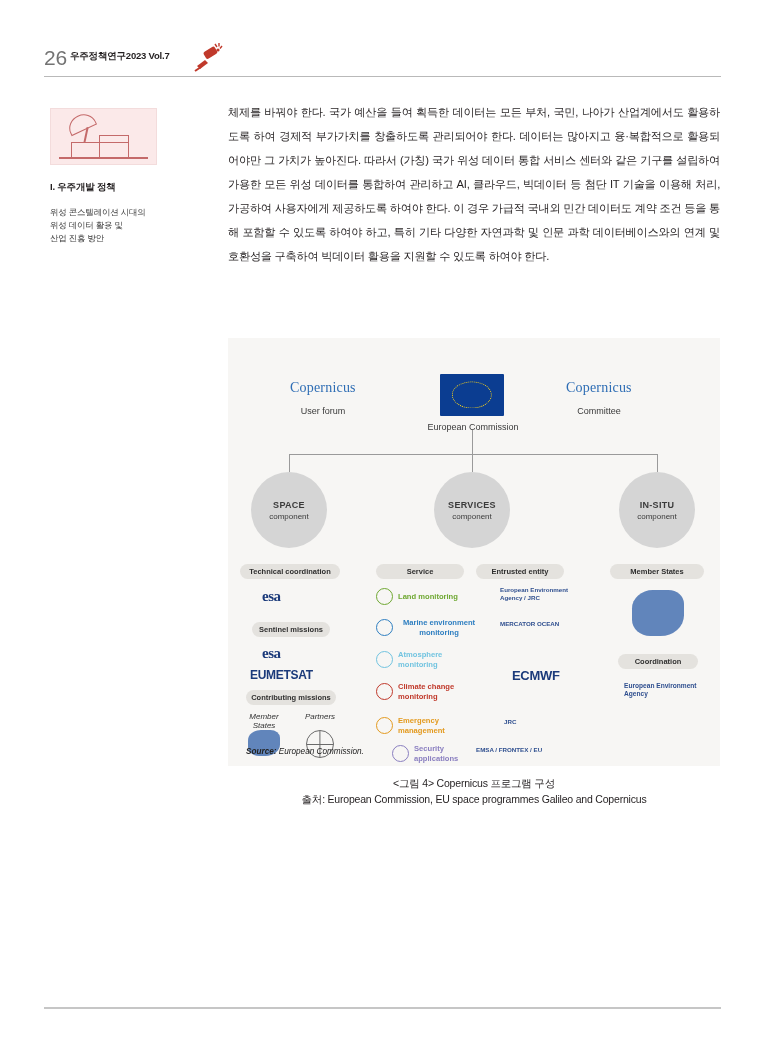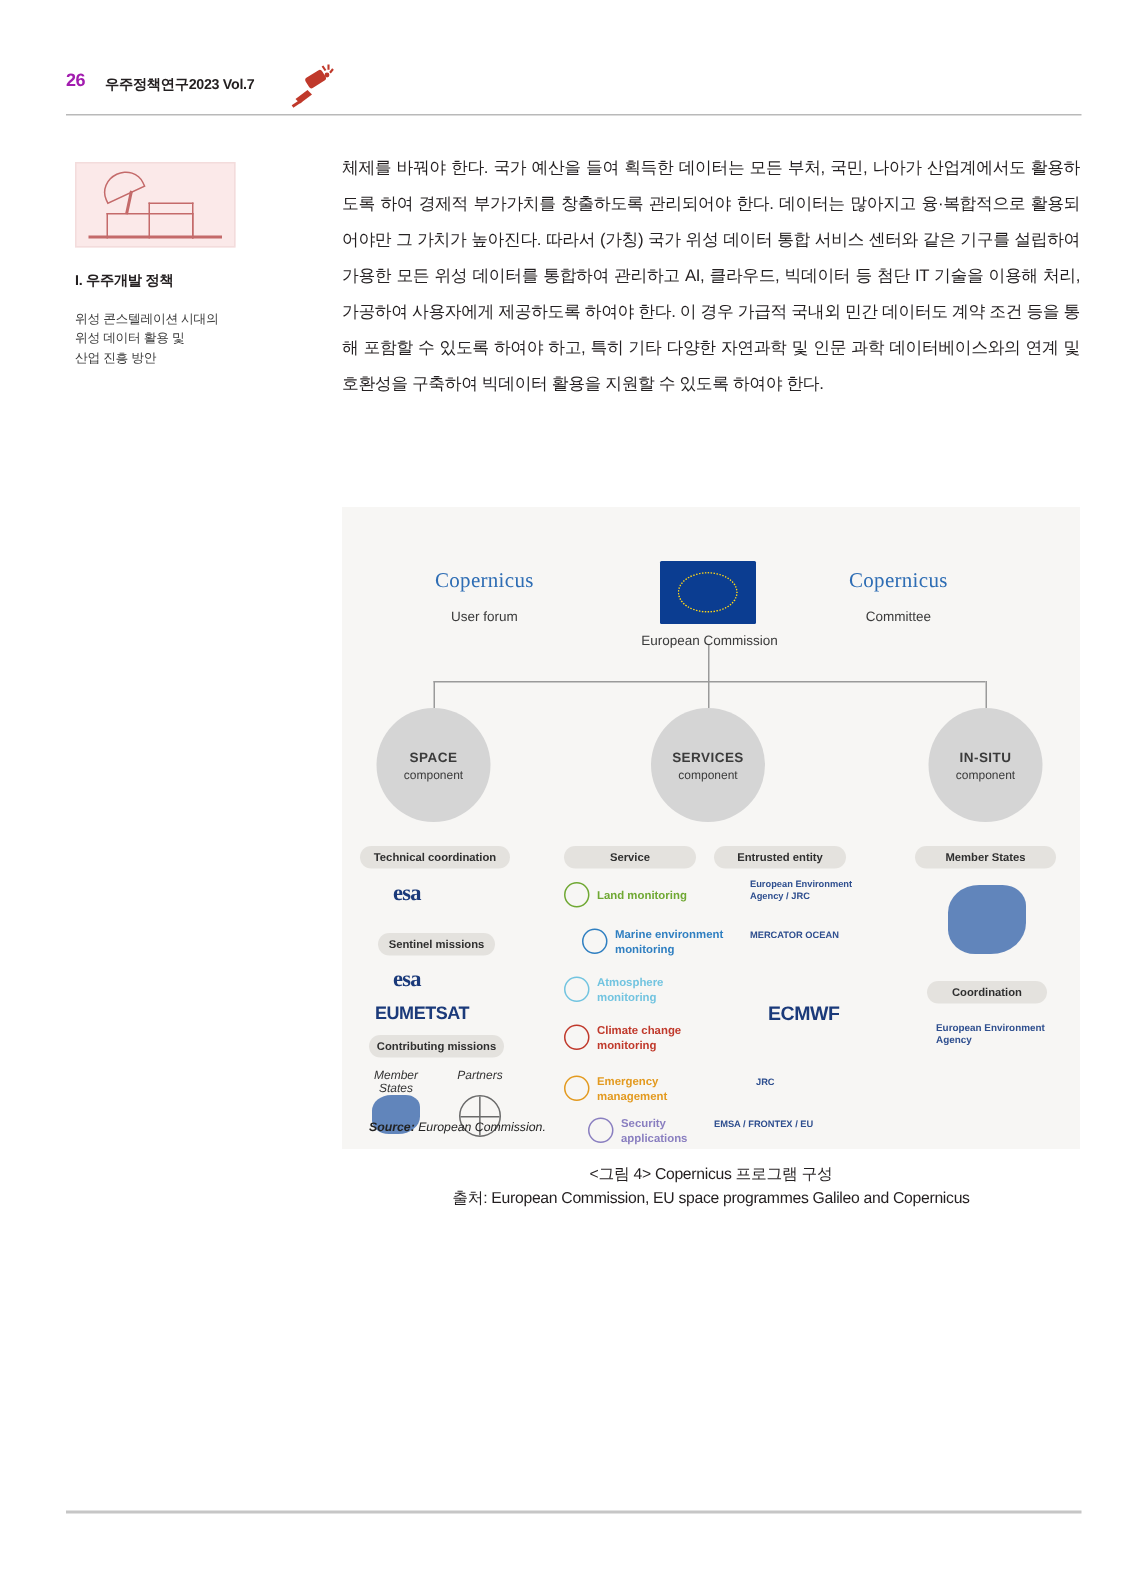--- a/index.html
+++ b/index.html
@@ -21,23 +21,23 @@
     position: absolute;
     top: 44px;
     left: 44px;
     right: 44px;
     height: 34px;
   }
   .page-number {
     position: absolute;
     left: 0;
     top: 2px;
-    font-size: 12px;
-    font-weight: bold;
-    color: #a21caf;
+    font-size: 21px;
+    font-weight: normal;
+    color: #737373;
     letter-spacing: -0.3px;
   }
   .header-journal {
     position: absolute;
     left: 26px;
     top: 6px;
     font-size: 9.5px;
     font-weight: bold;
     color: #231f20;
     letter-spacing: -0.2px;
@@ -440,21 +440,21 @@
 
     <div class="pill" style="left: 148px; top: 226px; width: 88px; height: 15px;">Service</div>
     <div class="pill" style="left: 248px; top: 226px; width: 88px; height: 15px;">Entrusted entity</div>
 
     <div class="svc-row" style="left: 148px; top: 250px; width: 100px;">
       <div class="svc-icon" style="border-color:#6fa832;"></div>
       <div class="svc-label" style="color:#6fa832;">Land monitoring</div>
     </div>
     <div class="ent-logo" style="left: 272px; top: 248px; width: 84px;">European Environment Agency / JRC</div>
 
-    <div class="svc-row" style="left: 160px; top: 280px; width: 104px;">
+    <div class="svc-row" style="left: 148px; top: 280px; width: 104px; text-align: center;">
       <div class="svc-icon" style="border-color:#2f7fc1;"></div>
       <div class="svc-label" style="color:#2f7fc1;">Marine environment monitoring</div>
     </div>
     <div class="ent-logo" style="left: 272px; top: 282px; width: 84px;">MERCATOR OCEAN</div>
 
     <div class="svc-row" style="left: 148px; top: 312px; width: 96px;">
       <div class="svc-icon" style="border-color:#72c4e0;"></div>
       <div class="svc-label" style="color:#72c4e0;">Atmosphere monitoring</div>
     </div>
 

